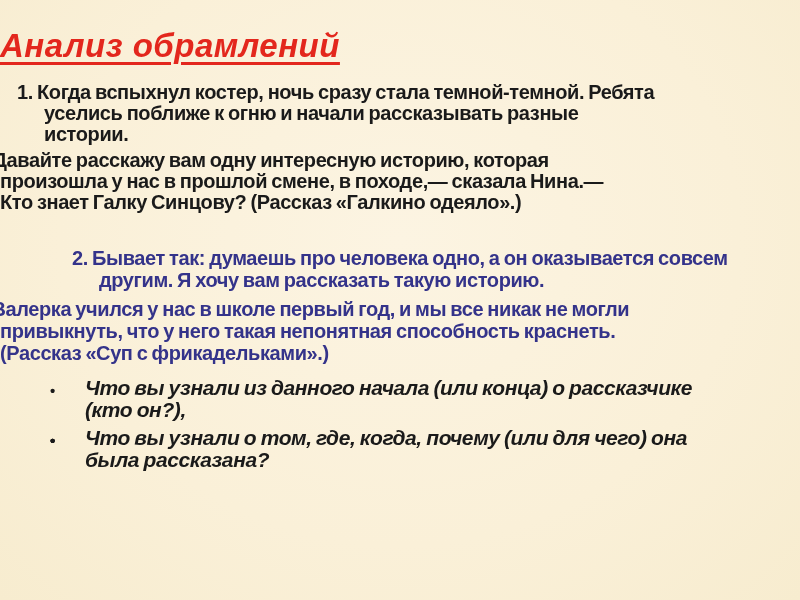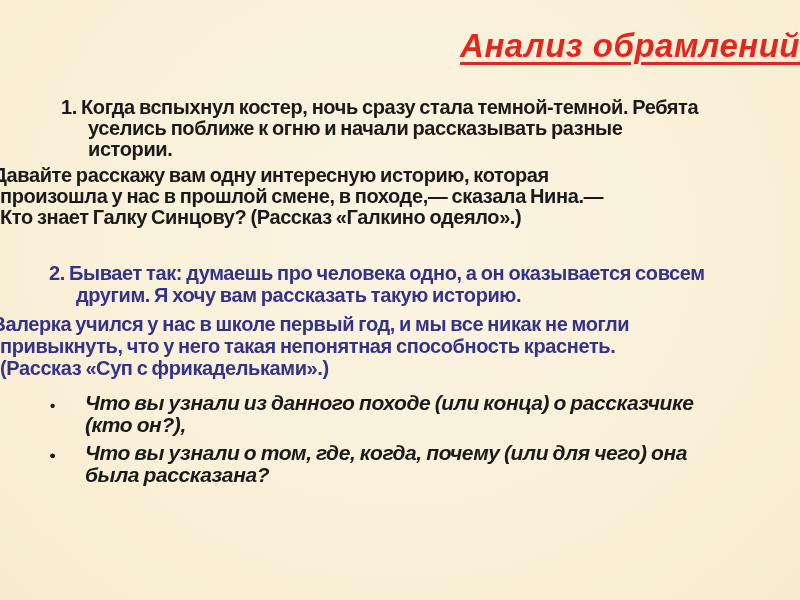--- a/index.html
+++ b/index.html
@@ -11,21 +11,21 @@
     position: relative;
     width: 800px;
     height: 600px;
     overflow: hidden;
     background: #FAF0D8;
     background-image: radial-gradient(ellipse at 50% 40%, #FCF4E2 0%, #FAF0D8 60%, #F7ECCF 100%);
     font-family: "Liberation Sans", sans-serif;
   }
   .title {
     margin: 26px 0 0 0;
-    text-align: right;
+    text-align: left;
     color: #E3271D;
     font-size: 33px;
     line-height: 40px;
     font-weight: bold;
     font-style: italic;
     letter-spacing: 0.5px;
     text-decoration: underline;
     text-decoration-thickness: 3px;
     text-underline-offset: 5px;
   }
@@ -38,23 +38,23 @@
   .para.black {
     color: #1A1A1A;
     font-size: 20px;
     line-height: 21px;
   }
   .para.blue {
     color: #34338A;
     font-size: 20px;
     line-height: 22px;
   }
-  .p1 { margin-top: 31px; padding-left: 88px; text-indent: -27px; max-width: 614px; }
+  .p1 { margin-top: 16px; padding-left: 44px; text-indent: -27px; max-width: 614px; }
   .p2 { margin-top: 5px;  text-indent: -31px; max-width: 614px; }
-  .p3 { margin-top: 34px; padding-left: 76px; text-indent: -27px; max-width: 662px; }
+  .p3 { margin-top: 34px; padding-left: 99px; text-indent: -27px; max-width: 662px; }
   .p4 { margin-top: 7px;  text-indent: -24px; max-width: 652px; }
   .questions {
     list-style: none;
     margin: 13px 0 0 0;
     padding: 0;
   }
   .questions li {
     position: relative;
     padding-left: 85px;
     max-width: 648px;
@@ -86,21 +86,21 @@
 
   <p class="para black p2">— Давайте расскажу вам одну интересную историю, которая произошла у нас в прошлой смене, в походе,— сказала Нина.— Кто знает Галку Синцову? (Рассказ «Галкино одеяло».)</p>
 
   <p class="para blue p3">2. Бывает так: думаешь про человека одно, а он оказывается совсем другим. Я хочу вам рассказать такую историю.</p>
 
   <p class="para blue p4">...Валерка учился у нас в школе первый год, и мы все никак не могли привыкнуть, что у него такая непонятная способность краснеть. (Рассказ «Суп с фрикадельками».)</p>
 
   <ul class="questions">
     <li>
       <span class="bullet">•</span>
-      <span>Что вы узнали из данного походе (или конца) о рассказчике (кто он?),</span>
+      <span>Что вы узнали из данного начала (или конца) о рассказчике (кто он?),</span>
     </li>
     <li>
       <span class="bullet">•</span>
     </li>
     <li>
       <span class="bullet">•</span>
     </li>
     <li>
       <span class="bullet">•</span>
       <span>Что вы узнали о том, где, когда, почему (или для чего) она была рассказана?</span>

